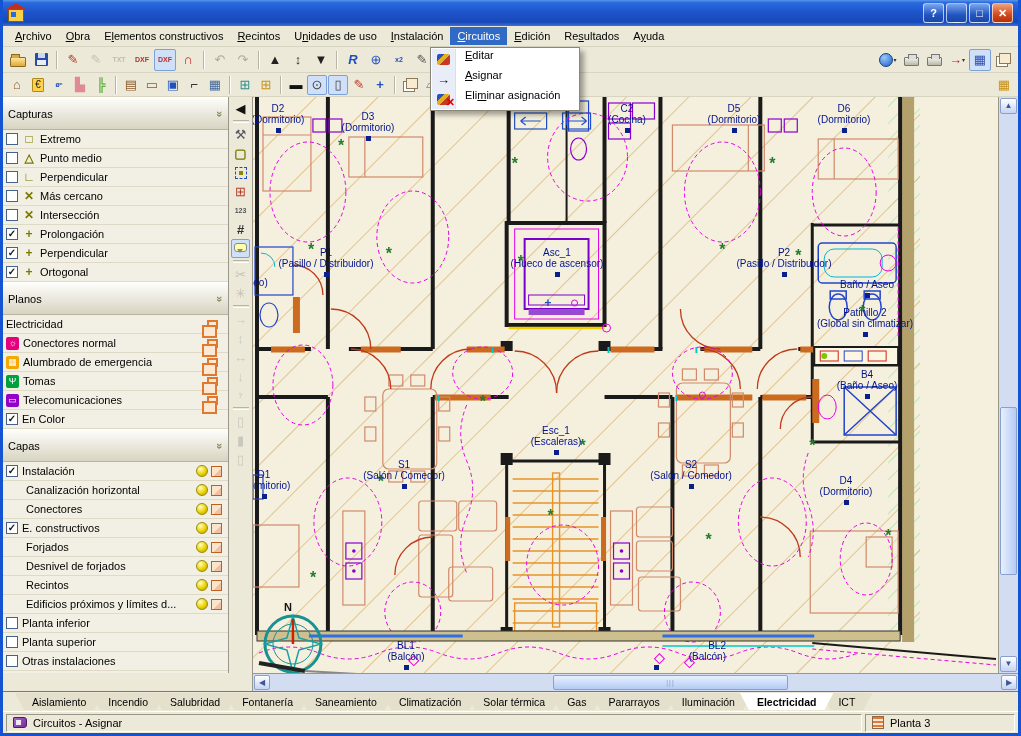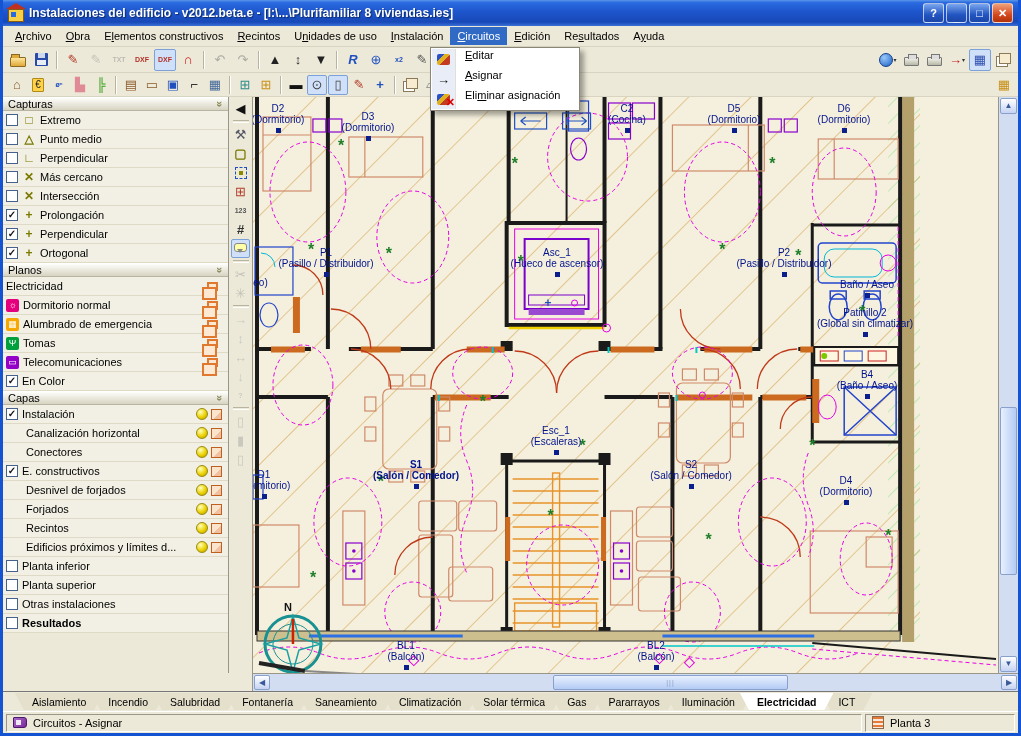--- a/index.html
+++ b/index.html
@@ -46,21 +46,21 @@
   .i-cancel{width:14px;height:14px;border-radius:50%;background:radial-gradient(circle at 35% 30%,#f06048,#c01010);color:#fff;font-size:8px;font-weight:700;display:flex;align-items:center;justify-content:center;}
   .i-cancel::before{content:"✕";}
   .i-copy{width:12px;height:11px;border:1px solid #8a7a5a;background:#f8ecd0;box-shadow:-3px 3px 0 -1px #fff,-3px 3px 0 0 #8a7a5a;margin-left:3px;margin-bottom:3px;}
   .i-dashedsq{width:12px;height:12px;border:1px dashed #2050c0;position:relative;}
   .i-dashedsq::before{content:"";position:absolute;inset:3px;background:#8a8a00;}
   .i-bubble{width:13px;height:9px;background:#ffffa8;border:1px solid #888;border-radius:3px;position:relative;margin-bottom:3px;}
   .i-bubble::after{content:"";position:absolute;left:2px;bottom:-5px;border:3px solid transparent;border-top:4px solid #888;}
   
   .main{height:576px;flex:none;display:flex;}
   .sidepanel{width:226px;flex:none;background:#ece9d8;border-right:1px solid #9a968a;font-size:11px;overflow:hidden;}
-  .sec-h{height:14px;display:flex;align-items:center;padding:4px 5px;background:linear-gradient(#fdfdfa,#d8d4c2);border-bottom:1px solid #b8b4a2;border-top:1px solid #fff;}
+  .sec-h{height:33px;display:flex;align-items:center;padding:4px 5px;background:linear-gradient(#fdfdfa,#d8d4c2);border-bottom:1px solid #b8b4a2;border-top:1px solid #fff;}
   .chev{margin-left:auto;color:#8a8a5a;transform:rotate(90deg);font-weight:700;font-size:11px;}
   .prow,.crow{height:19px;display:flex;align-items:center;gap:4px;padding:0 3px;border-bottom:1px solid #dedac6;background:#f2f0e4;}
   .cb{width:12px;height:12px;background:#fff;border:1px solid #46628c;font-size:10px;font-weight:700;display:flex;align-items:center;justify-content:center;color:#111;flex:none;line-height:1;}
   .cic{width:14px;text-align:center;color:#7a7a00;font-weight:700;font-size:12px;flex:none;line-height:1;}
   .plabel{white-space:nowrap;overflow:hidden;}
   .plabel.b{font-weight:700;}
   .ind{width:16px;flex:none;}
   .picon{width:13px;height:13px;border-radius:2px;color:#fff;font-size:9px;display:flex;align-items:center;justify-content:center;flex:none;line-height:1;}
   .i-layers{width:11px;height:9px;border:2px solid #e07830;background:#fde8d4;position:relative;margin-left:auto;margin-right:7px;flex:none;}
   .i-layers::before{content:"";position:absolute;left:-7px;top:3px;width:11px;height:9px;border:2px solid #e07830;background:#fde8d4;}
@@ -113,21 +113,20 @@
   .clab{padding-left:9px;font-size:11px;white-space:nowrap;}
   u{text-underline-offset:1px;}
 </style>
 </head>
 <body>
 
 <div class="window">
 
   <div class="titlebar">
     <span class="i-app"></span>
-    <span class="title-text">Instalaciones del edificio - v2012.beta.e - [I:\...\Plurifamiliar 8 viviendas.ies]</span>
     <span class="tb-btns">
         <span class="xb help">?</span>
         <span class="xb minimize">_</span>
         <span class="xb maximize">□</span>
         <span class="xb close">✕</span>
       </span>
   </div>
 
   <div class="menubar">
       <span class="mi"><u>A</u>rchivo</span>
@@ -370,21 +369,21 @@
         <span>Planos</span>
         <span class="chev">»</span>
       </div>
       <div>
           <div class="prow">
             <span class="plabel">Electricidad</span>
             <span class="i-layers"></span>
           </div>
           <div class="prow">
             <span class="picon" style="background: rgb(228, 0, 125);">☼</span>
-            <span class="plabel">Dormitorio normal</span>
+            <span class="plabel">Conectores normal</span>
             <span class="i-layers"></span>
           </div>
           <div class="prow">
             <span class="picon" style="background: rgb(246, 168, 0);">▦</span>
             <span class="plabel">Alumbrado de emergencia</span>
             <span class="i-layers"></span>
           </div>
           <div class="prow">
             <span class="picon" style="background: rgb(0, 160, 60);">Ψ</span>
             <span class="plabel">Tomas</span>
@@ -432,29 +431,29 @@
           <div class="crow">
             <span class="cb">✓</span>
             <span class="plabel">E. constructivos</span>
             <span class="ric">
               <span class="sphere"></span>
               <span class="cube"></span>
             </span>
           </div>
           <div class="crow">
             <span class="ind"></span>
-            <span class="plabel">Desnivel de forjados</span>
+            <span class="plabel">Forjados</span>
             <span class="ric">
               <span class="sphere"></span>
               <span class="cube"></span>
             </span>
           </div>
           <div class="crow">
             <span class="ind"></span>
-            <span class="plabel">Forjados</span>
+            <span class="plabel">Desnivel de forjados</span>
             <span class="ric">
               <span class="sphere"></span>
               <span class="cube"></span>
             </span>
           </div>
           <div class="crow">
             <span class="ind"></span>
             <span class="plabel">Recintos</span>
             <span class="ric">
               <span class="sphere"></span>
@@ -860,21 +859,21 @@
           <div class="rlabel" style="left: 544px; top: 272px;">
             <div class="l1">B4</div>
             <div class="l2">(Baño / Aseo)</div>
             <div class="mkr"></div>
           </div>
           <div class="rlabel" style="left: 233px; top: 328px;">
             <div class="l1">Esc_1</div>
             <div class="l2">(Escaleras)</div>
             <div class="mkr"></div>
           </div>
-          <div class="rlabel" style="left: 93px; top: 362px; font-weight: bold;">
+          <div class="rlabel" style="left: 81px; top: 362px;">
             <div class="l1">S1</div>
             <div class="l2">(Salón / Comedor)</div>
             <div class="mkr"></div>
           </div>
           <div class="rlabel" style="left: 368px; top: 362px;">
             <div class="l1">S2</div>
             <div class="l2">(Salón / Comedor)</div>
             <div class="mkr"></div>
           </div>
           <div class="rlabel" style="left: -59px; top: 372px;">
@@ -885,21 +884,21 @@
           <div class="rlabel" style="left: 523px; top: 378px;">
             <div class="l1">D4</div>
             <div class="l2">(Dormitorio)</div>
             <div class="mkr"></div>
           </div>
           <div class="rlabel" style="left: 83px; top: 543px;">
             <div class="l1">BL1</div>
             <div class="l2">(Balcón)</div>
             <div class="mkr"></div>
           </div>
-          <div class="rlabel" style="left: 333px; top: 543px;">
+          <div class="rlabel" style="left: 333px; top: 543px; text-align: right;">
             <div class="l1">BL2</div>
             <div class="l2">(Balcón)</div>
             <div class="mkr"></div>
           </div>
           <div class="rlabel comp" style="left: -35px; top: 505px;">
             <div class="l1">N</div>
           </div>
         </div>
     </div>
 

